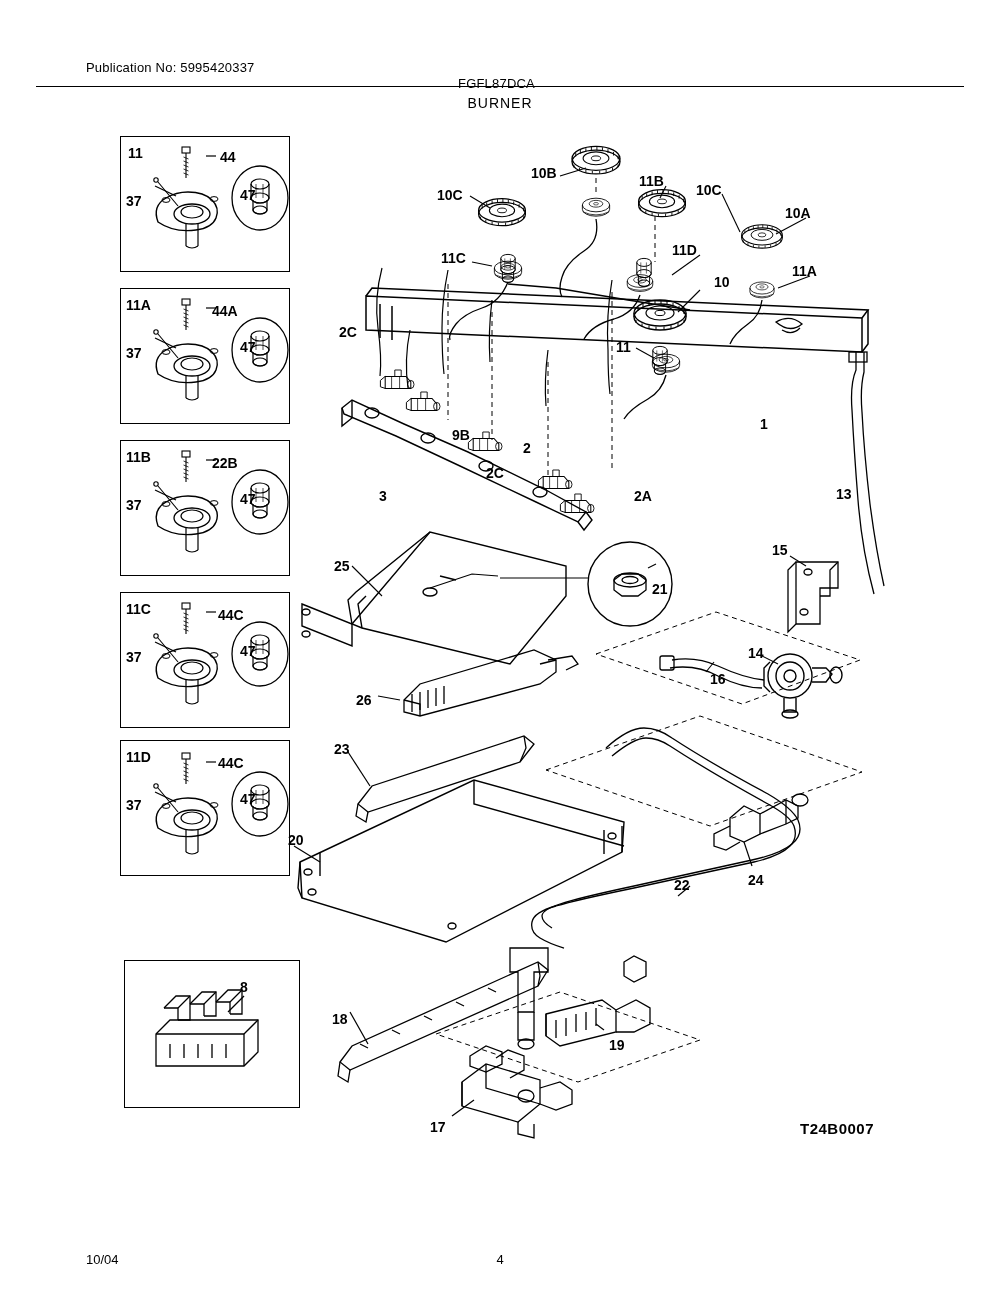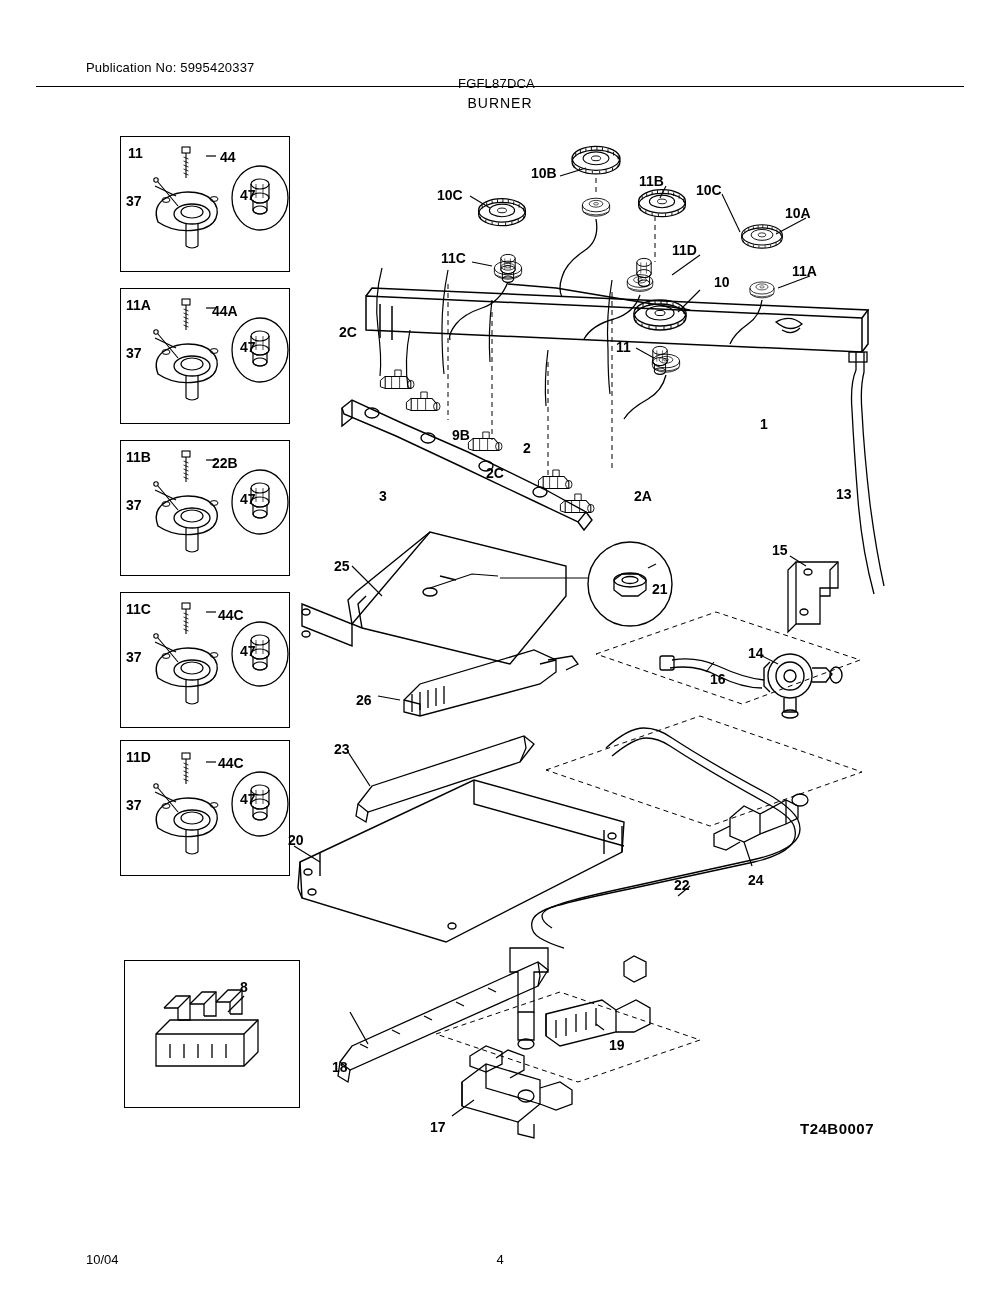--- a/index.html
+++ b/index.html
@@ -570,21 +570,21 @@
   <div class="lbl" style="left:334px; top:559px;">25</div>
   <div class="lbl" style="left:652px; top:582px;text-align:center;">21</div>
   <div class="lbl" style="left:772px; top:543px;">15</div>
   <div class="lbl" style="left:710px; top:672px;">16</div>
   <div class="lbl" style="left:748px; top:646px;">14</div>
   <div class="lbl" style="left:356px; top:693px;">26</div>
   <div class="lbl" style="left:334px; top:742px;">23</div>
   <div class="lbl" style="left:288px; top:833px;">20</div>
   <div class="lbl" style="left:748px; top:873px;">24</div>
   <div class="lbl" style="left:674px; top:878px;">22</div>
-  <div class="lbl" style="left:332px; top:1060px;">18</div>
+  <div class="lbl" style="left:332px; top:1012px;">18</div>
   <div class="lbl" style="left:609px; top:1038px;">19</div>
   <div class="lbl" style="left:430px; top:1120px;">17</div>
 
   <div class="fig-code">T24B0007</div>
   <div class="ftr-date">10/04</div>
   <div class="ftr-page">4</div>
 
 </div>
 
 </body></html>

